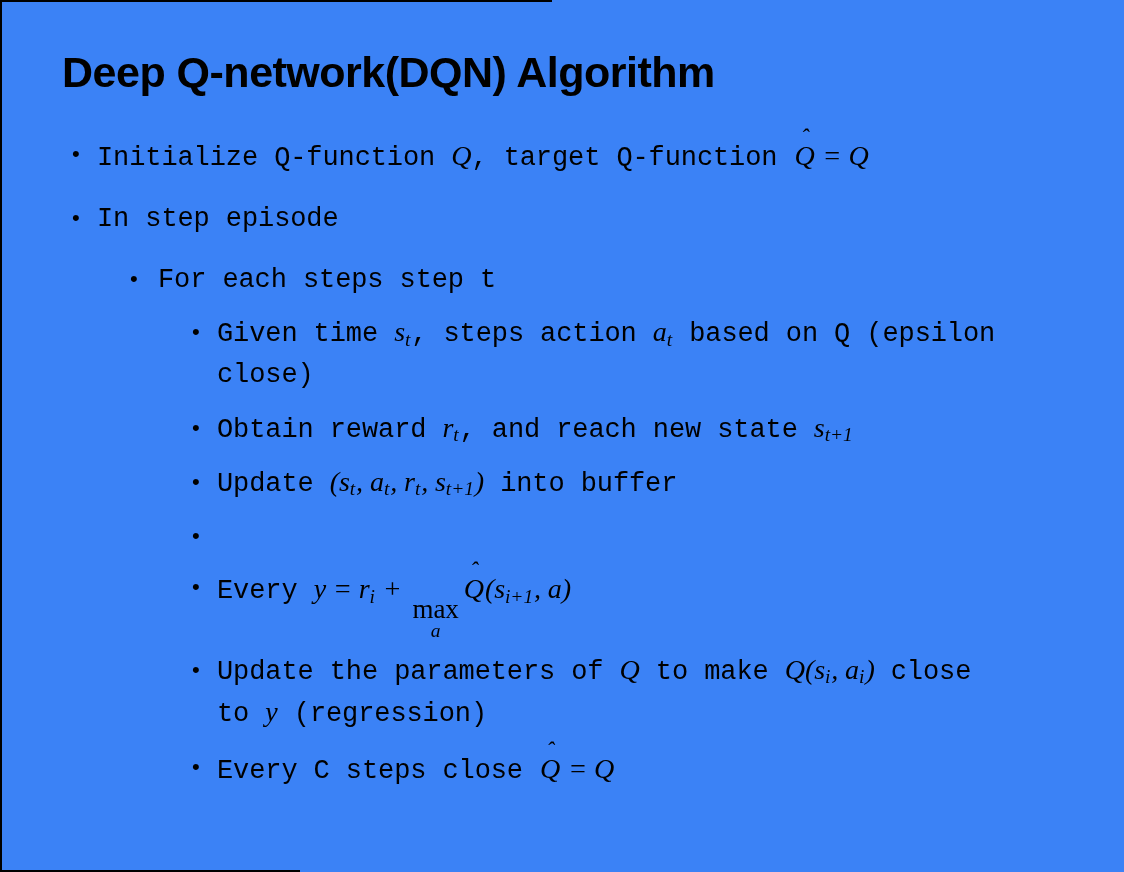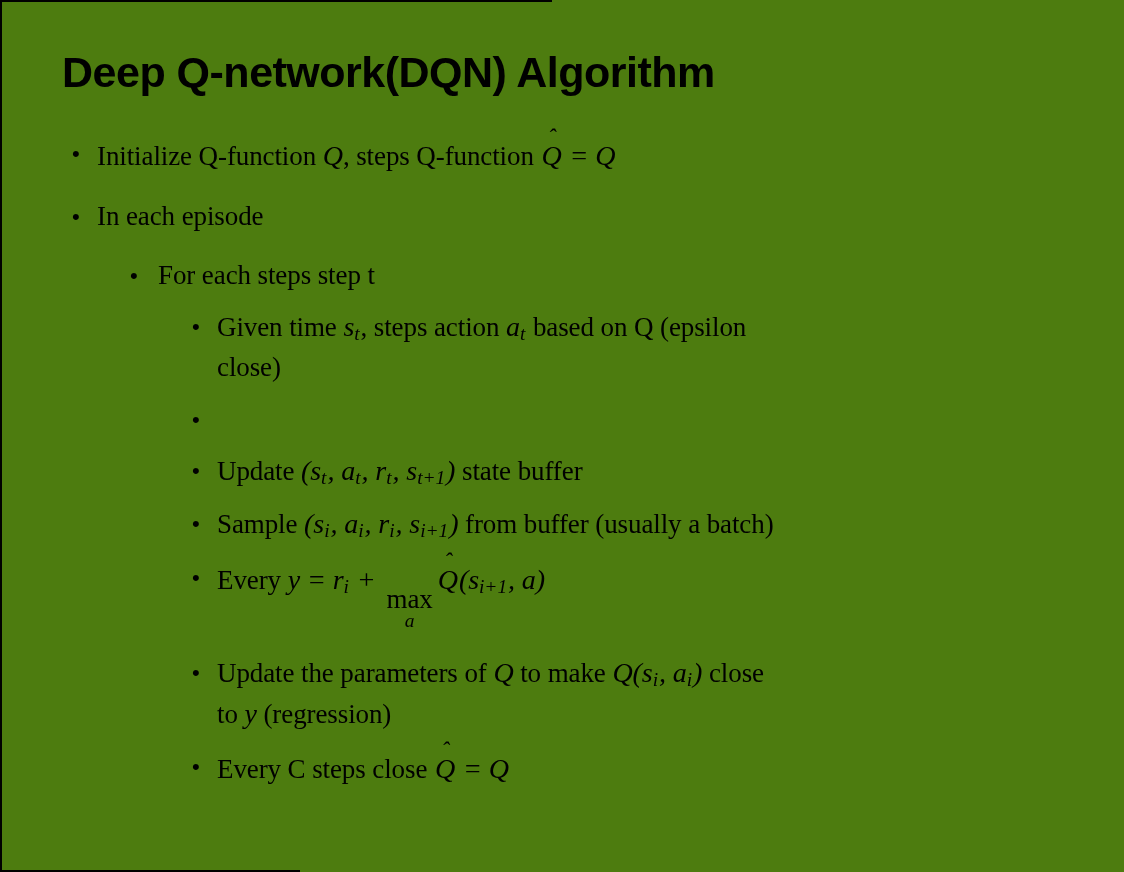--- a/index.html
+++ b/index.html
@@ -1,21 +1,21 @@
 <!DOCTYPE html>
 <html><head>
 <meta charset="utf-8">
 <style>
   * { margin: 0; padding: 0; box-sizing: border-box; }
   html, body { background: #ffffff; }
   .slide {
     position: relative;
     width: 1124px;
     height: 872px;
-    background: #4d7c0f;
+    background: #3b82f6;
     color: #000000;
     overflow: hidden;
     font-family: "Liberation Sans", sans-serif;
   }
   .edge-left {
     position: absolute; left: 0; top: 0; width: 2px; height: 872px; background: #000;
   }
   .edge-top {
     position: absolute; left: 0; top: 0; width: 552px; height: 2px; background: #000;
   }
@@ -41,21 +41,21 @@
   .bullet-row { display: flex; align-items: flex-start; }
   .bullet-row.level-1 { padding-left: 10px;  margin-bottom: 20px; }
   .bullet-row.level-2 { padding-left: 68px;  margin-bottom: 12px; }
   .bullet-row.level-3 { padding-left: 130px; margin-bottom: 12px; }
   .level-1 .bullet-marker { flex: 0 0 25px; }
   .level-2 .bullet-marker { flex: 0 0 28px; }
   .level-3 .bullet-marker { flex: 0 0 25px; }
   .bullet-marker { font-size: 0.82em; line-height: 1.77; }
   .bullet-text { flex: 1 1 auto; }
   
-  .seg-n { font-family: Liberation Serif, serif; }
+  .seg-n { font-family: Liberation Mono, monospace; }
   .seg-m {
     font-family: "Liberation Serif", serif;
     font-style: italic;
     font-size: 1.04em;
   }
   .seg-ms {
     font-family: "Liberation Serif", serif;
     font-style: italic;
     font-size: 0.72em;
     vertical-align: -0.22em;
@@ -71,62 +71,62 @@
     margin: 0 1px;
   }
   .seg-hat .hm { display: block; height: 0.3em; line-height: 0.3em; font-size: 0.85em; }
   .seg-hat .hb { display: block; line-height: 1.05; }
   .seg-uo {
     display: inline-flex;
     flex-direction: column;
     align-items: center;
     font-family: "Liberation Serif", serif;
     vertical-align: -0.72em;
-    margin: 12px 0.15em;
+    margin: 0 0.15em;
   }
   .seg-uo .uo-top { line-height: 1; font-style: normal; }
   .seg-uo .uo-bot { line-height: 0.8; font-style: italic; font-size: 0.72em; }
 </style>
 </head>
 <body>
 
 <div class="slide">
   <div class="edge-left"></div>
   <div class="edge-top"></div>
   <div class="edge-bottom"></div>
 
   <h1 class="slide-title">Deep Q-network(DQN) Algorithm</h1>
 
   <div class="slide-body">
       <div class="bullet-row level-1">
         <span class="bullet-marker">•</span>
-        <div class="bullet-text"><span class="seg-n">Initialize Q-function </span><span class="seg-m">Q</span><span class="seg-n">, steps Q-function </span><span class="seg-hat"><span class="hm">ˆ</span><span class="hb">Q</span></span><span class="seg-m"> = </span><span class="seg-m">Q</span></div>
+        <div class="bullet-text"><span class="seg-n">Initialize Q-function </span><span class="seg-m">Q</span><span class="seg-n">, target Q-function </span><span class="seg-hat"><span class="hm">ˆ</span><span class="hb">Q</span></span><span class="seg-m"> = </span><span class="seg-m">Q</span></div>
       </div>
       <div class="bullet-row level-1">
         <span class="bullet-marker">•</span>
-        <div class="bullet-text"><span class="seg-n">In each episode</span></div>
+        <div class="bullet-text"><span class="seg-n">In step episode</span></div>
       </div>
       <div class="bullet-row level-2">
         <span class="bullet-marker">•</span>
         <div class="bullet-text"><span class="seg-n">For each steps step t</span></div>
       </div>
       <div class="bullet-row level-3">
         <span class="bullet-marker">•</span>
         <div class="bullet-text"><span class="seg-n">Given time </span><span class="seg-m">s</span><span class="seg-ms">t</span><span class="seg-n">, steps action </span><span class="seg-m">a</span><span class="seg-ms">t</span><span class="seg-n"> based on Q (epsilon</span><br><span class="seg-n">close)</span></div>
       </div>
       <div class="bullet-row level-3">
         <span class="bullet-marker">•</span>
+        <div class="bullet-text"><span class="seg-n">Obtain reward </span><span class="seg-m">r</span><span class="seg-ms">t</span><span class="seg-n">, and reach new state </span><span class="seg-m">s</span><span class="seg-ms">t+1</span></div>
       </div>
       <div class="bullet-row level-3">
         <span class="bullet-marker">•</span>
-        <div class="bullet-text"><span class="seg-n">Update </span><span class="seg-m">(s</span><span class="seg-ms">t</span><span class="seg-m">, a</span><span class="seg-ms">t</span><span class="seg-m">, r</span><span class="seg-ms">t</span><span class="seg-m">, s</span><span class="seg-ms">t+1</span><span class="seg-m">)</span><span class="seg-n"> state buffer</span></div>
+        <div class="bullet-text"><span class="seg-n">Update </span><span class="seg-m">(s</span><span class="seg-ms">t</span><span class="seg-m">, a</span><span class="seg-ms">t</span><span class="seg-m">, r</span><span class="seg-ms">t</span><span class="seg-m">, s</span><span class="seg-ms">t+1</span><span class="seg-m">)</span><span class="seg-n"> into buffer</span></div>
       </div>
       <div class="bullet-row level-3">
         <span class="bullet-marker">•</span>
-        <div class="bullet-text"><span class="seg-n">Sample </span><span class="seg-m">(s</span><span class="seg-ms">i</span><span class="seg-m">, a</span><span class="seg-ms">i</span><span class="seg-m">, r</span><span class="seg-ms">i</span><span class="seg-m">, s</span><span class="seg-ms">i+1</span><span class="seg-m">)</span><span class="seg-n"> from buffer (usually a batch)</span></div>
       </div>
       <div class="bullet-row level-3">
         <span class="bullet-marker">•</span>
         <div class="bullet-text"><span class="seg-n">Every </span><span class="seg-m">y</span><span class="seg-m"> = </span><span class="seg-m">r</span><span class="seg-ms">i</span><span class="seg-m"> + </span><span class="seg-uo">
             <span class="uo-top">max</span>
             <span class="uo-bot">a</span>
           </span><span class="seg-hat"><span class="hm">ˆ</span><span class="hb">Q</span></span><span class="seg-m">(s</span><span class="seg-ms">i+1</span><span class="seg-m">, a)</span></div>
       </div>
       <div class="bullet-row level-3">
         <span class="bullet-marker">•</span>

